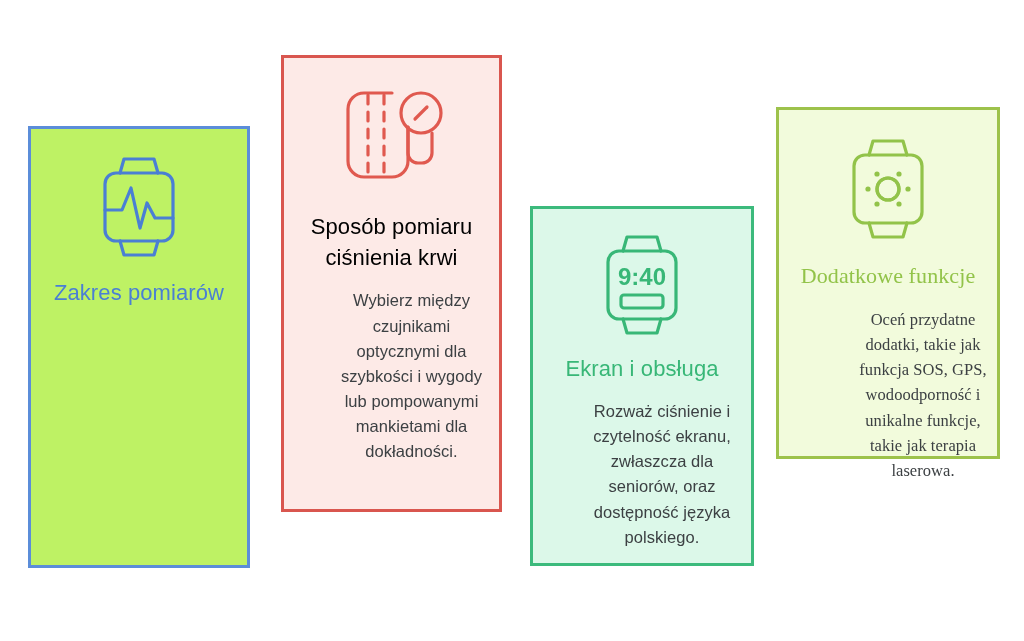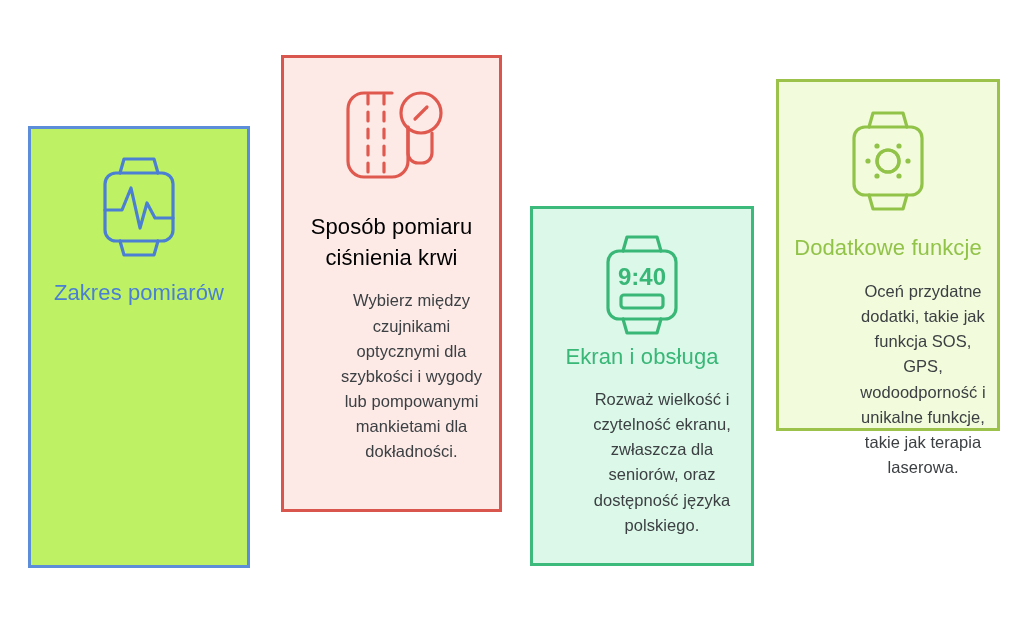--- a/index.html
+++ b/index.html
@@ -86,32 +86,33 @@
   
   #card-screen-usability {
     left: 530px;
     top: 206px;
     width: 224px;
     height: 360px;
     background: #dcf8e9;
     border-color: #3cba7c;
   }
   #card-screen-usability .icon-wrap { margin-top: 24px; height: 104px; }
-  #card-screen-usability .card-title { color: #38b777; margin-top: 4px; }
+  #card-screen-usability .card-title { color: #38b777; margin-top: 16px; }
   #card-screen-usability .card-body { margin-top: 15px; }
 
   
   #card-extra-features {
     left: 776px;
-    top: 79px;
+    top: 107px;
     width: 224px;
     height: 352px;
     background: #f2fbdc;
     border-color: #9dc council;
     border-color: #9dc24b;
+    font-family: Liberation Serif, serif;
   }
   #card-extra-features .icon-wrap { margin-top: 26px; height: 106px; }
   #card-extra-features .card-title { color: #92c349; margin-top: 18px; }
   #card-extra-features .card-body { margin-top: 16px; padding-left: 40px; }
 
   svg { display: block; }
 </style>
 </head>
 <body>
 
@@ -161,21 +162,21 @@
         <path d="M27 18 L31 4 L61 4 L65 18"></path>
         <path d="M27 86 L31 100 L61 100 L65 86"></path>
         <rect x="12" y="18" width="68" height="68" rx="11"></rect>
         <rect x="25" y="62" width="42" height="13" rx="3"></rect>
         <text x="46" y="52" text-anchor="middle" font-family="'Liberation Sans', sans-serif" font-size="24" font-weight="700" fill="#38b777" stroke="none">9:40</text>
       </svg>
     </div>
 
     <div class="card-title">Ekran i obsługa</div>
 
-    <div class="card-body">Rozważ wielkość i czytelność ekranu, zwłaszcza dla seniorów, oraz dostępność języka polskiego.</div>
+    <div class="card-body">Rozważ ciśnienie i czytelność ekranu, zwłaszcza dla seniorów, oraz dostępność języka polskiego.</div>
   </div>
 
   <div class="card" id="card-extra-features">
 
     <div class="icon-wrap">
       <svg width="92" height="106" viewBox="0 0 92 106" fill="none" stroke="#92c349" stroke-width="3.2" stroke-linecap="round" stroke-linejoin="round">
         <path d="M27 19 L31 5 L61 5 L65 19"></path>
         <path d="M27 87 L31 101 L61 101 L65 87"></path>
         <rect x="12" y="19" width="68" height="68" rx="11"></rect>
         <circle cx="46" cy="53" r="11"></circle>

